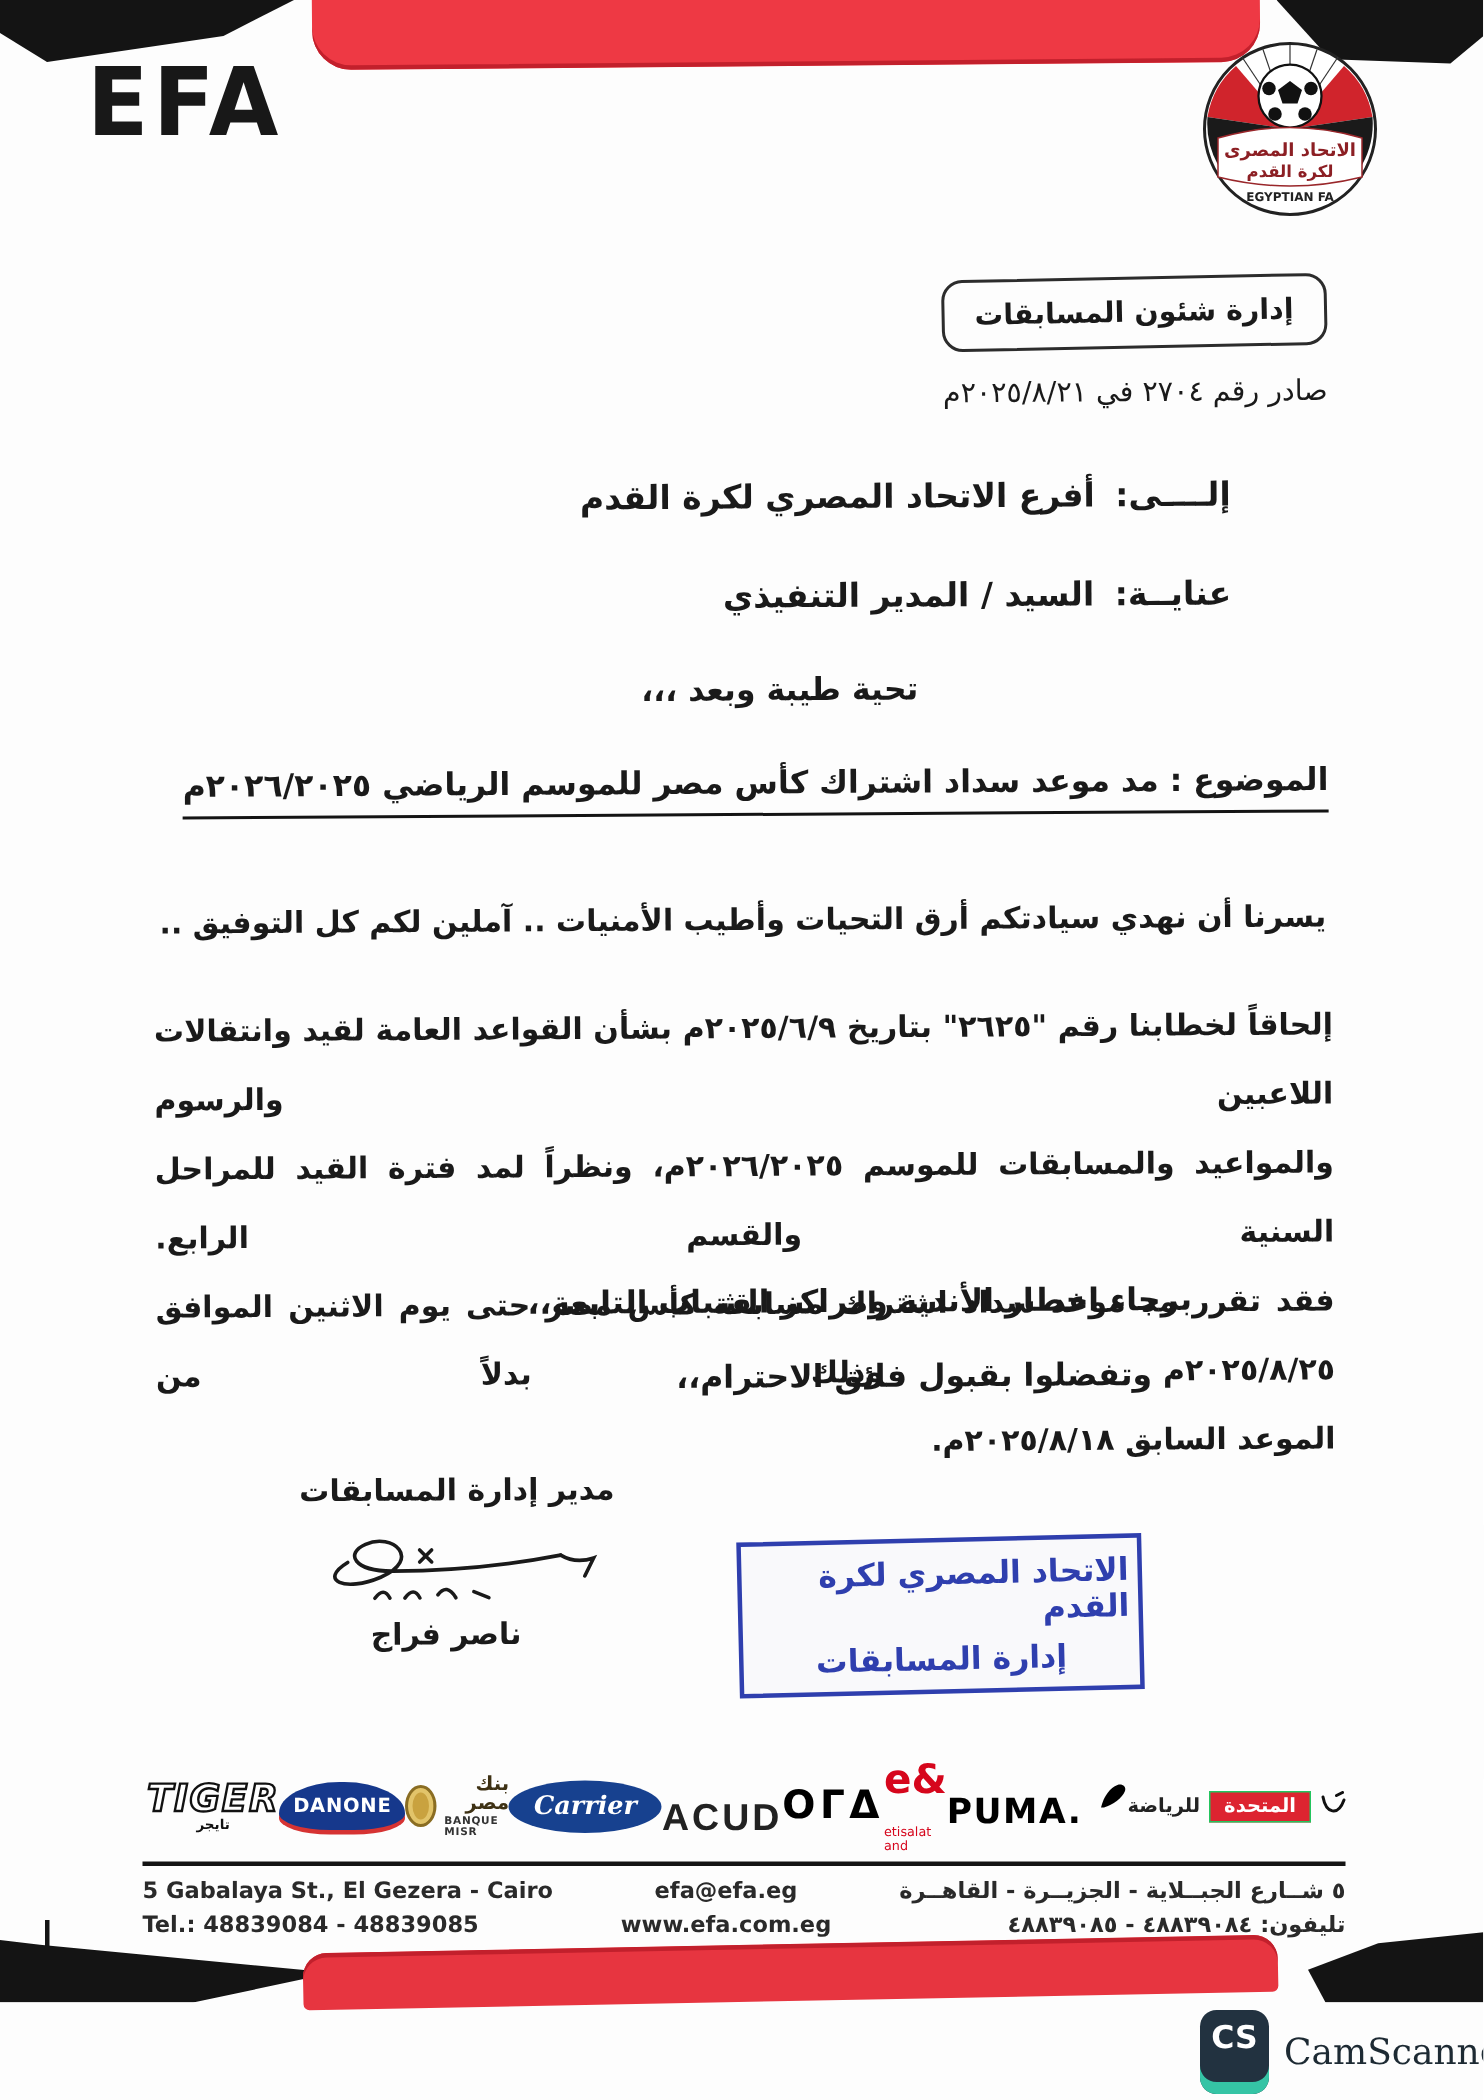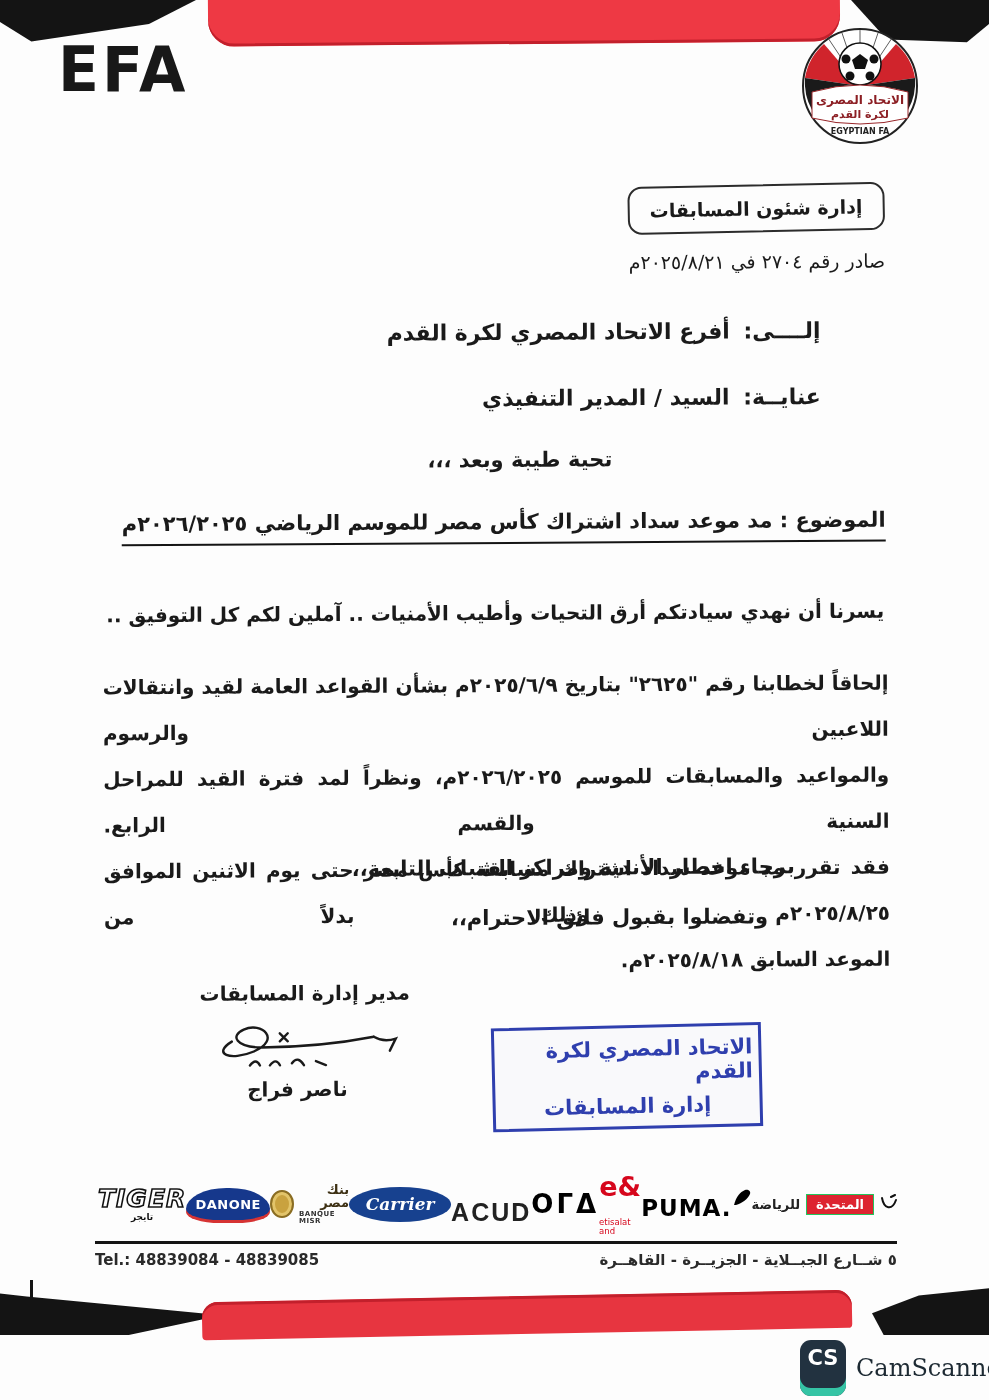--- a/index.html
+++ b/index.html
@@ -74,21 +74,21 @@
   .sp-banque .b1{font-size:13px;font-weight:bold;color:#3e3114;}
   .sp-banque .b2{font-size:7px;font-weight:bold;color:#333;letter-spacing:0.5px;}
   .sp-carrier .c1{width:102px;height:35px;background:#17418f;border-radius:50%;
     color:#fff;display:flex;align-items:center;justify-content:center;
     font-family:"DejaVu Serif",serif;font-style:italic;font-weight:bold;font-size:17px;}
   .sp-acud .a1{font-size:25px;font-weight:600;color:#222;letter-spacing:2px;
     font-family:"Liberation Sans",sans-serif;margin-top:16px;}
   .sp-ora .o1{font-size:26px;font-weight:800;color:#000;letter-spacing:3px;}
   .sp-etisalat .e1{font-size:27px;font-weight:800;color:#d6061c;}
   .sp-etisalat .e2{font-size:8.5px;color:#d6061c;margin-top:18px;}
-  .sp-puma{flex-direction:row;align-items:flex-start;gap:0;}
+  .sp-puma{flex-direction:row;align-items:flex-start;gap:10px;}
   .sp-puma .p1{font-size:23px;font-weight:900;letter-spacing:1px;color:#000;margin-top:8px;}
   .sp-united{flex-direction:row;direction:rtl;gap:6px;align-items:center;}
   .sp-united .u-box{background:#dd2430;color:#fff;font-size:13px;font-weight:bold;
     padding:3px 9px;border:1px solid #22c55e;}
   .sp-united .u-txt{font-size:13px;font-weight:bold;color:#222;}
 
   .divider{position:absolute;top:1241px;left:95px;width:802px;height:3px;background:#141414;}
 
   
   .footer{position:absolute;top:1249px;left:95px;width:802px;display:flex;
@@ -236,24 +236,30 @@
       </svg>
       <span class="u-box">المتحدة</span>
       <span class="u-txt">للرياضة</span>
     </div>
   </div>
 
   <div class="divider"></div>
 
   <div class="footer">
     <div class="f-col f-left">
+      <div>5 Gabalaya St., El Gezera - Cairo</div>
       <div>Tel.: 48839084 - 48839085</div>
+    </div>
+    <div class="f-col f-center">
+      <div>efa@efa.eg</div>
+      <div>www.efa.com.eg</div>
     </div>
     <div class="f-col f-right">
       <div>٥ شــارع الجبــلاية - الجزيــرة - القاهــرة</div>
+      <div>تليفون: ٤٨٨٣٩٠٨٤ - ٤٨٨٣٩٠٨٥</div>
     </div>
   </div>
 
   <div class="cam">
     <div class="cam-badge">CS</div>
     <div class="cam-label">CamScanner</div>
   </div>
 
 </div>
 

